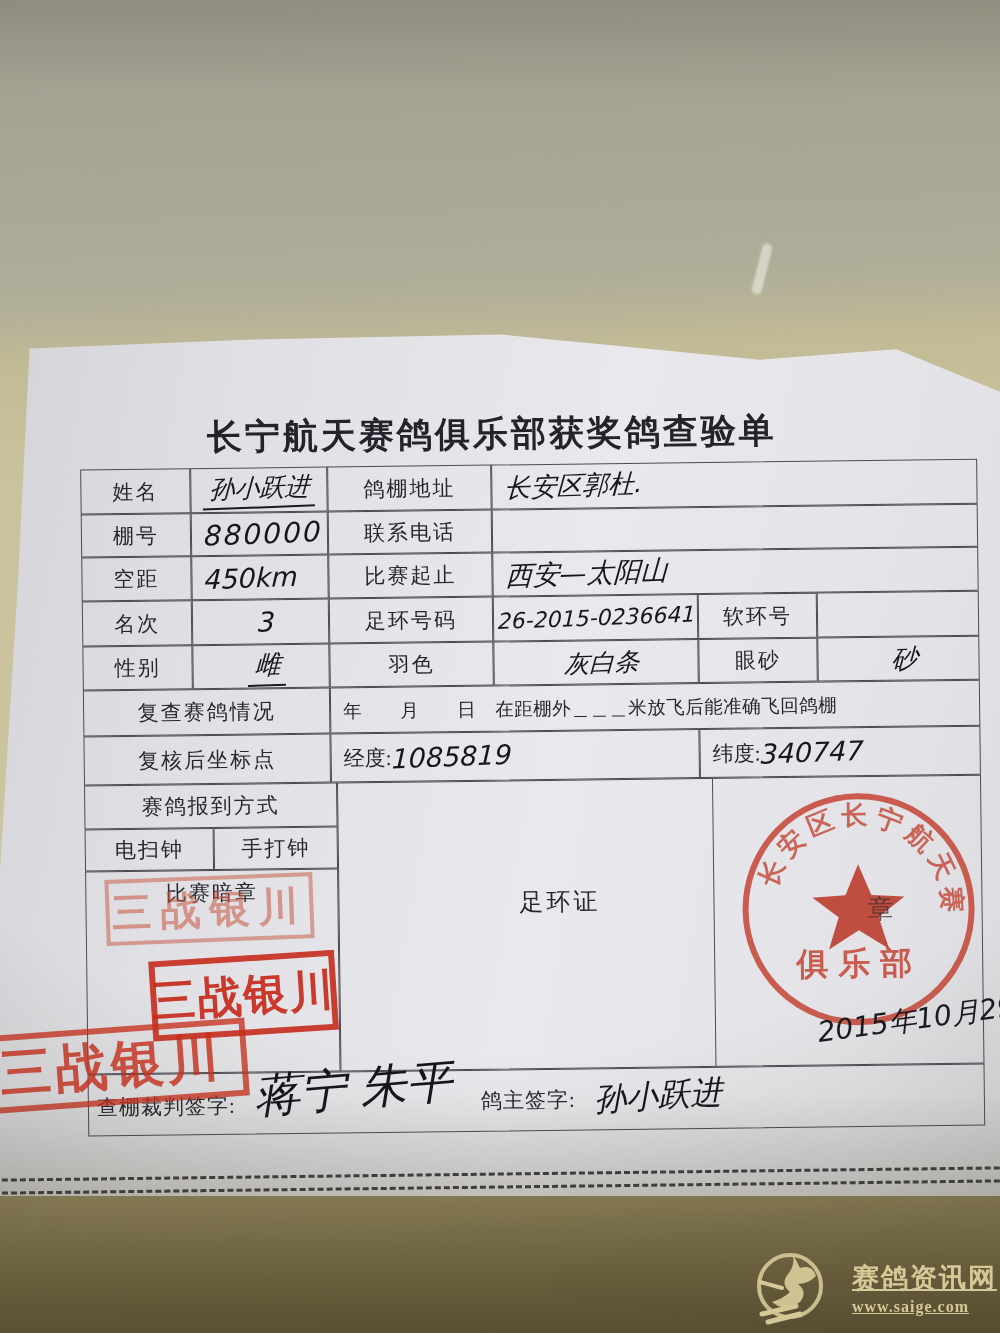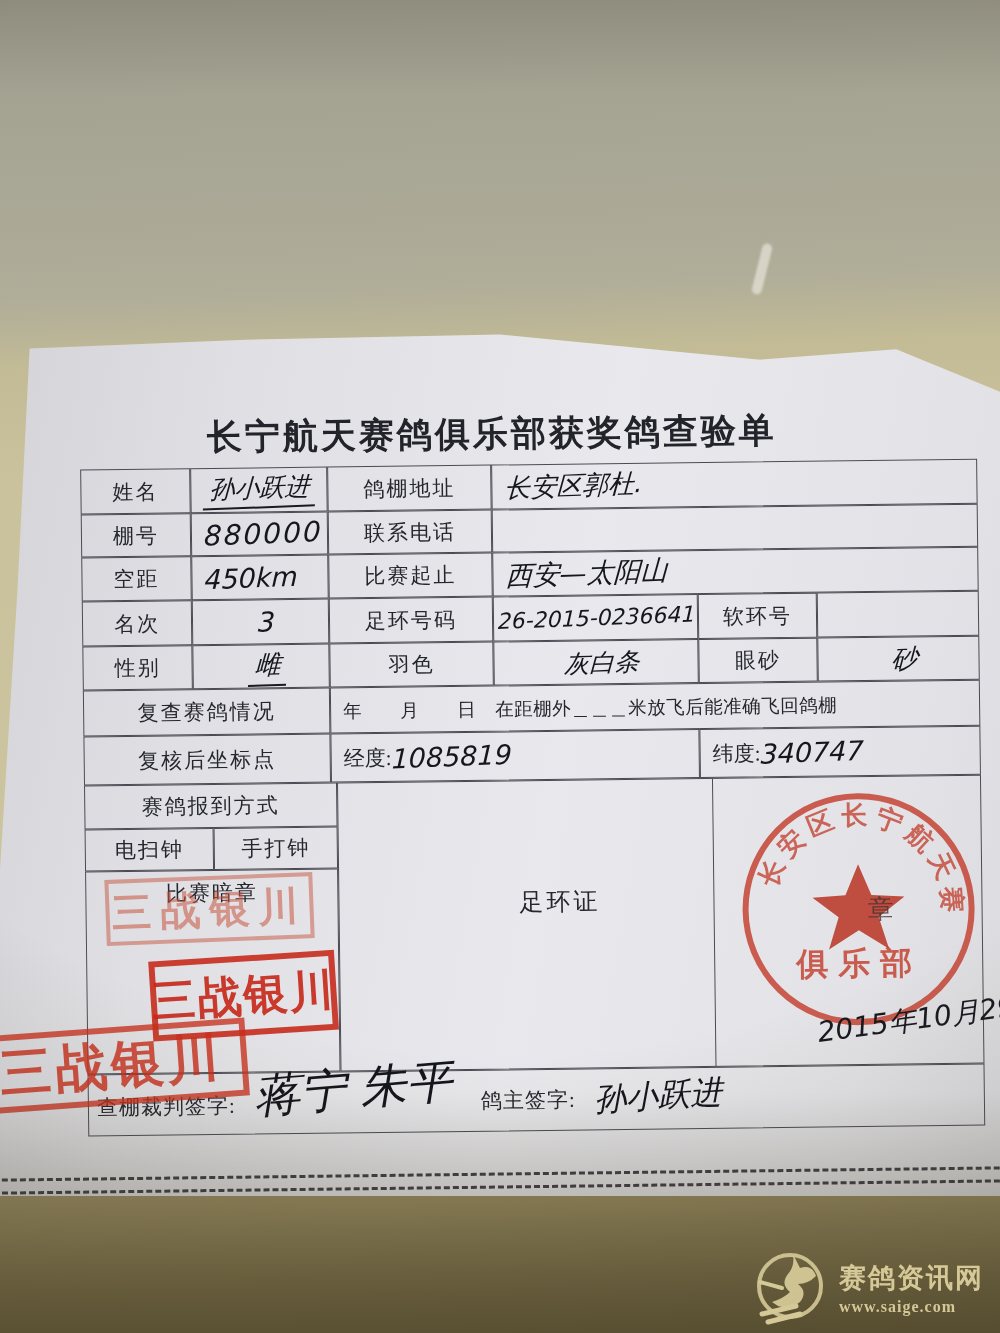--- a/index.html
+++ b/index.html
@@ -53,21 +53,21 @@
     font-family:"DejaVu Sans",sans-serif;font-style:italic;color:#181820;
     transform:rotate(-7deg);white-space:nowrap;}
   .dash1,.dash2{position:absolute;left:0;right:0;border-top:3px dashed #3e3e46;}
   .dash1{top:846px;} .dash2{top:859px;}
   
   .sig-label{font-size:21px;color:#26262e;letter-spacing:1px;}
   .sig-hand{position:absolute;font-family:"DejaVu Sans",sans-serif;font-style:italic;color:#14141c;}
   
   .watermark{position:absolute;left:748px;top:1243px;width:250px;height:90px;z-index:7;
     display:flex;align-items:center;color:#dbcf9c;opacity:0.95;}
-  .wm-text{margin-left:7px;}
+  .wm-text{margin-left:20px;text-decoration:underline;}
   .wm-name{font-size:27px;font-weight:700;letter-spacing:2px;}
   .wm-url{font-size:16px;font-weight:700;letter-spacing:1px;margin-top:2px;}
 </style>
 </head>
 <body>
 
 <div class="photo">
   <div class="drip"></div>
 
   <div class="paper">

